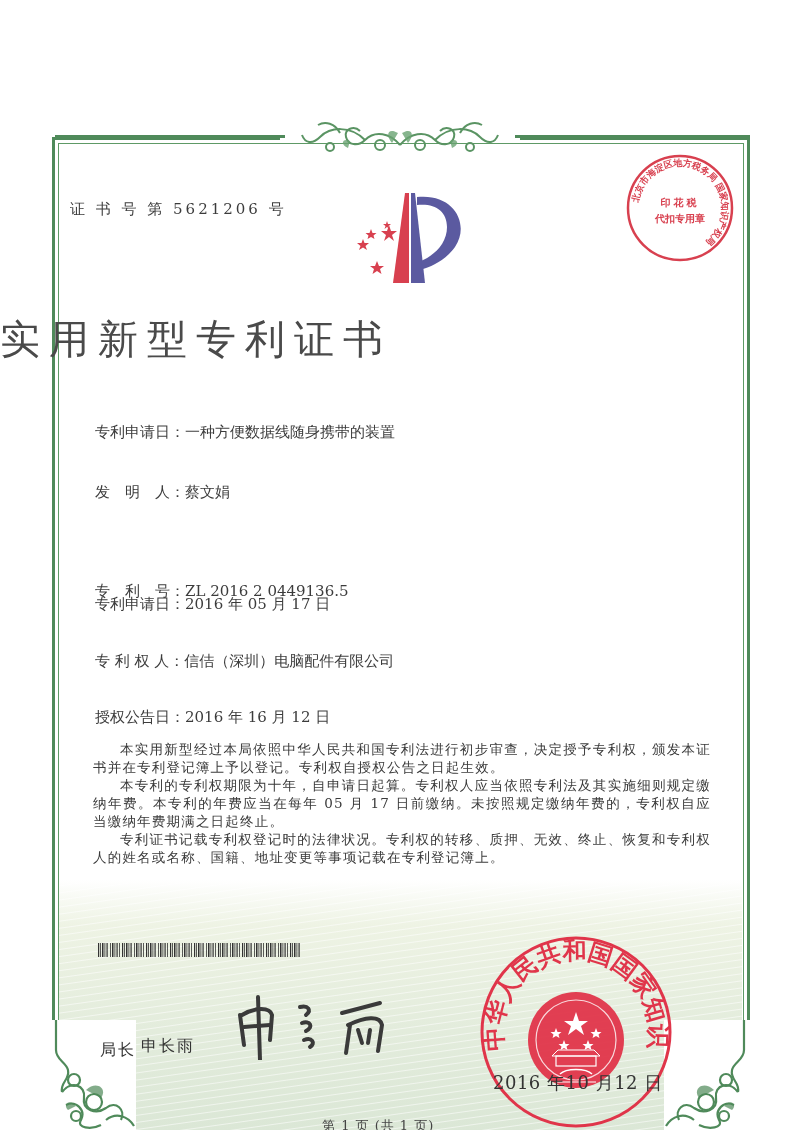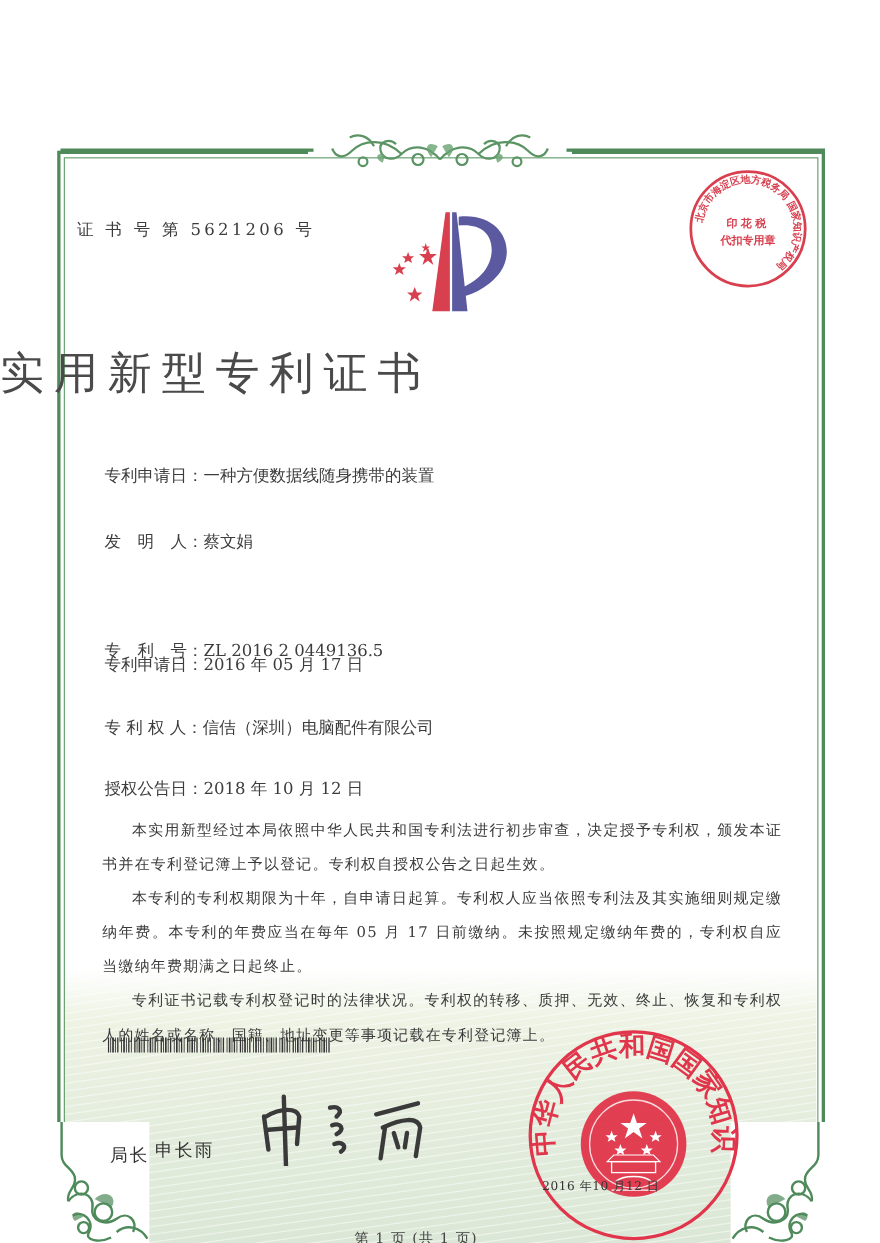--- a/index.html
+++ b/index.html
@@ -52,35 +52,35 @@
   .field .lbl { display: inline-block; }
   .f1 { top: 423px; }
   .f2 { top: 483px; }
   .f3 { top: 538px; margin-top: 44px; }
   .f4 { top: 595px; }
   .f5 { top: 652px; }
   .f6 { top: 708px; }
 
   .body-text {
     position: absolute; left: 93px; top: 740px; width: 618px;
-    font-size: 13.5px; line-height: 31px; color: #3a3a3a; letter-spacing: 1.2px;
+    font-size: 13.5px; line-height: 18px; color: #3a3a3a; letter-spacing: 1.2px;
     text-align: justify;
   }
   .body-text p { text-indent: 2em; }
 
   .barcode { position: absolute; left: 98px; top: 943px; width: 202px; height: 14px; }
 
   .director-title { position: absolute; left: 100px; top: 1008px; font-family: "DejaVu Sans", "Liberation Sans", sans-serif; font-size: 16px; color: #333; letter-spacing: 2px; margin-top: 32px; }
   .director-name { position: absolute; left: 100px; top: 1036px; font-family: "DejaVu Sans", "Liberation Sans", sans-serif; font-size: 16px; color: #333; letter-spacing: 2px; margin-left: 41px; }
 
   .signature { position: absolute; left: 230px; top: 985px; width: 180px; height: 75px; }
 
   .seal { position: absolute; left: 476px; top: 932px; width: 200px; height: 200px; }
 
-  .issue-date { position: absolute; left: 493px; top: 1071px; font-size: 11px; color: #333; letter-spacing: 0.5px; }
+  .issue-date { position: absolute; left: 493px; top: 1071px; font-size: 18px; color: #333; letter-spacing: 0.5px; }
 
   .page-num { position: absolute; left: 322px; top: 1117px; font-size: 13px; color: #444; letter-spacing: 1px; }
 </style>
 </head>
 <body>
 
 <div class="sheet">
 
   <div class="wave-bg"></div>
 
@@ -186,21 +186,21 @@
   <div class="field f3">
     <span class="lbl">专　利　号：</span><span>ZL 2016 2 0449136.5</span>
   </div>
   <div class="field f4">
     <span class="lbl">专利申请日：</span><span>2016 年 05 月 17 日</span>
   </div>
   <div class="field f5">
     <span class="lbl">专 利 权 人：</span><span>信佶（深圳）电脑配件有限公司</span>
   </div>
   <div class="field f6">
-    <span class="lbl">授权公告日：</span><span>2018 年 10 月 12 日</span>
+    <span class="lbl">授权公告日：</span><span>2016 年 16 月 12 日</span>
   </div>
 
   <div class="body-text">
     <p>本实用新型经过本局依照中华人民共和国专利法进行初步审查，决定授予专利权，颁发本证书并在专利登记簿上予以登记。专利权自授权公告之日起生效。</p>
     <p>本专利的专利权期限为十年，自申请日起算。专利权人应当依照专利法及其实施细则规定缴纳年费。本专利的年费应当在每年 05 月 17 日前缴纳。未按照规定缴纳年费的，专利权自应当缴纳年费期满之日起终止。</p>
     <p>专利证书记载专利权登记时的法律状况。专利权的转移、质押、无效、终止、恢复和专利权人的姓名或名称、国籍、地址变更等事项记载在专利登记簿上。</p>
   </div>
 
   <svg class="barcode" viewBox="0 0 202 14" preserveAspectRatio="none">
     <g fill="#333">

